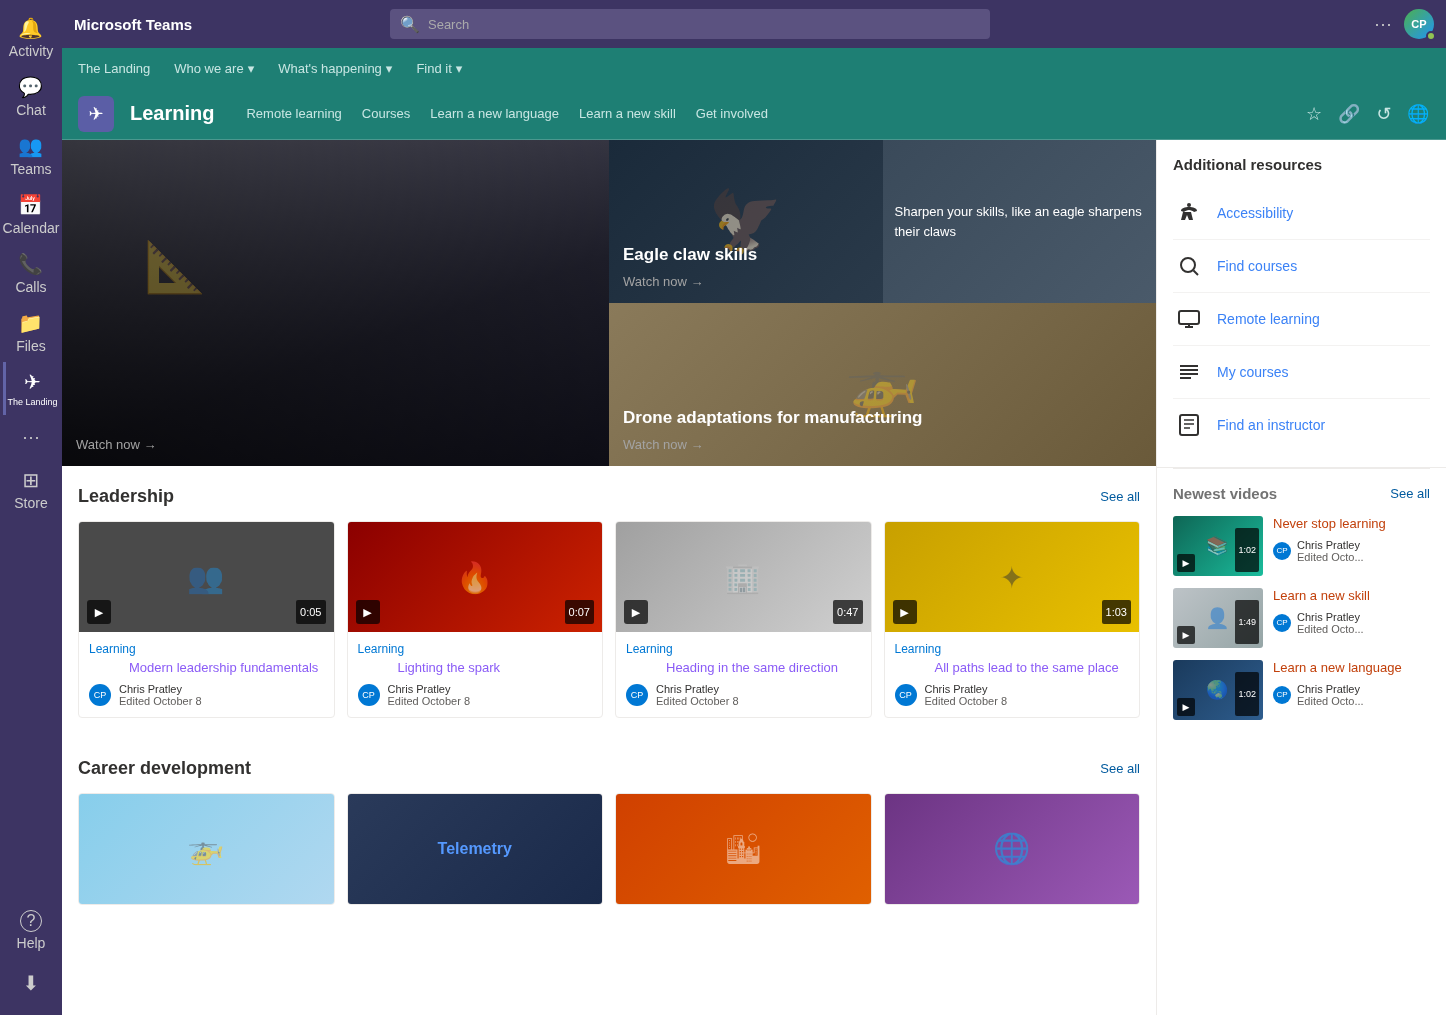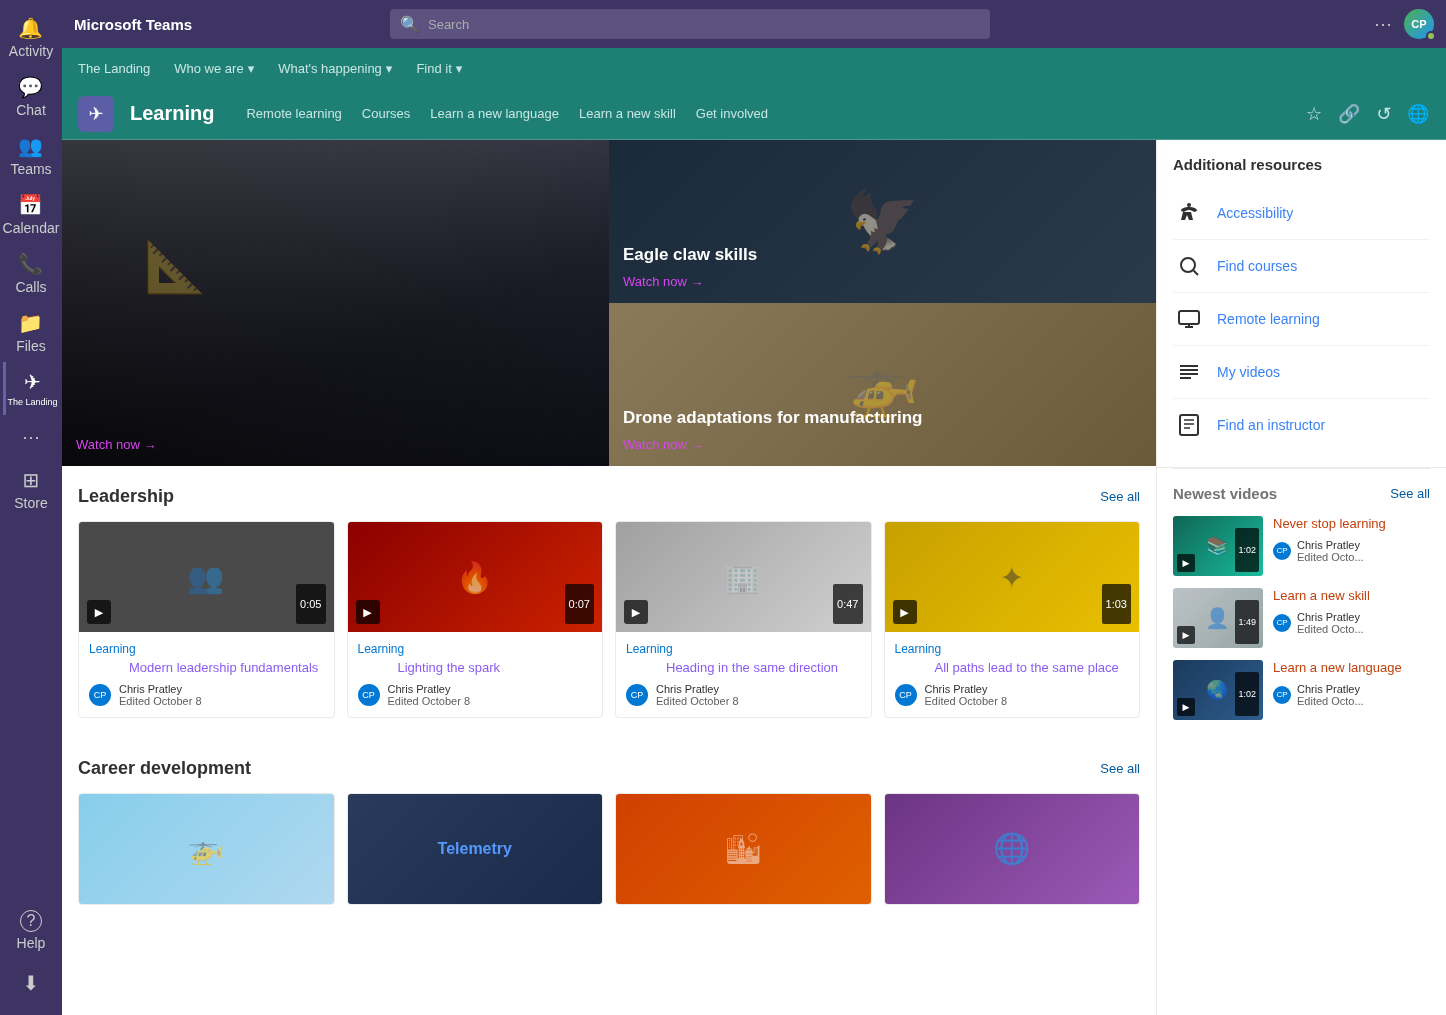--- a/index.html
+++ b/index.html
@@ -231,21 +231,21 @@
     .hero-overlay {
       position: absolute;
       bottom: 0;
       left: 0;
       right: 0;
       padding: 14px;
       color: white;
     }
 
     .hero-title { font-size: 17px; font-weight: 600; line-height: 1.3; }
-    .hero-watch { font-size: 13px; margin-top: 8px; color: #d946ef; display: flex; align-items: center; gap: 6px; }
+    .hero-watch { font-size: 13px; margin-top: 8px; color: #a3a3a3; display: flex; align-items: center; gap: 6px; }
 
     
     .section { padding: 20px 16px; }
     .section-header { display: flex; justify-content: space-between; align-items: center; margin-bottom: 14px; }
     .section-title { font-size: 18px; font-weight: 600; color: #323130; }
     .see-all { color: #005a9e; font-size: 13px; cursor: pointer; }
 
     
     .cards-row { display: grid; grid-template-columns: repeat(4, 1fr); gap: 12px; }
     .card { background: white; border-radius: 4px; overflow: hidden; cursor: pointer; border: 1px solid #edebe9; }
@@ -276,21 +276,21 @@
       color: white;
       font-size: 11px;
     }
     .card-duration {
       position: absolute;
       bottom: 8px;
       right: 8px;
       background: rgba(0,0,0,0.7);
       color: white;
       font-size: 11px;
-      padding: 14px 4px;
+      padding: 6px 4px;
       border-radius: 2px;
       margin-top: 8px;
     }
     .card-body { padding: 10px; }
     .card-category { font-size: 12px; color: #0078d4; margin-bottom: 4px; }
     .card-title { font-size: 13px; color: #8b5cf6; font-weight: 500; line-height: 1.3; margin-bottom: 6px; margin-left: 40px; }
     .card-author-row { display: flex; align-items: center; gap: 8px; }
     .card-avatar {
       width: 22px;
       height: 22px;
@@ -544,20 +544,23 @@
             </div>
           </div>
 
           <div class="hero-item" style="position:relative; overflow:hidden; cursor:pointer;">
             <div style="width:100%; height:100%; display:flex;">
 
               <div style="flex:1; background: linear-gradient(135deg, #1a2a3a, #2a3a4a); position:relative; display:flex; align-items:center; justify-content:center;">
                 <span style="font-size:60px; opacity:0.5;">🦅</span>
               </div>
 
+              <div style="flex:1; background: linear-gradient(135deg, #3a4a5a, #4a5a6a); display:flex; align-items:center; justify-content:center;">
+                <div style="padding:12px; color:white; font-size:13px; font-weight:300; line-height:1.5;">Sharpen your skills, like an eagle sharpens their claws</div>
+              </div>
             </div>
             <div class="hero-overlay" style="left:0; right:50%;">
               <div class="hero-title">Eagle claw skills</div>
               <div class="hero-watch">
                 <span>Watch now →</span>
               </div>
             </div>
           </div>
 
           <div class="hero-item" style="position:relative; overflow:hidden; cursor:pointer;">
@@ -750,21 +753,21 @@
 
           <div class="ar-item">
             <div class="ar-icon">
               <svg width="24" height="24" viewBox="0 0 24 24" fill="none">
                 <line x1="3" y1="6" x2="21" y2="6" stroke="#323130" stroke-width="2"></line>
                 <line x1="3" y1="10" x2="21" y2="10" stroke="#323130" stroke-width="2"></line>
                 <line x1="3" y1="14" x2="21" y2="14" stroke="#323130" stroke-width="2"></line>
                 <line x1="3" y1="18" x2="14" y2="18" stroke="#323130" stroke-width="2"></line>
               </svg>
             </div>
-            <span class="ar-label">My videos</span>
+            <span class="ar-label">My courses</span>
           </div>
 
           <div class="ar-item">
             <div class="ar-icon">
               <svg width="24" height="24" viewBox="0 0 24 24" fill="none">
                 <rect x="3" y="2" width="18" height="20" rx="2" stroke="#323130" stroke-width="2" fill="none"></rect>
                 <line x1="7" y1="7" x2="17" y2="7" stroke="#323130" stroke-width="1.5"></line>
                 <line x1="7" y1="11" x2="17" y2="11" stroke="#323130" stroke-width="1.5"></line>
                 <line x1="7" y1="15" x2="13" y2="15" stroke="#323130" stroke-width="1.5"></line>
               </svg>

